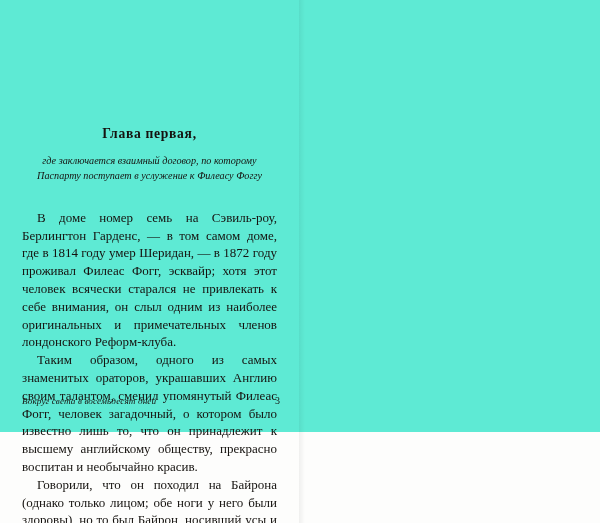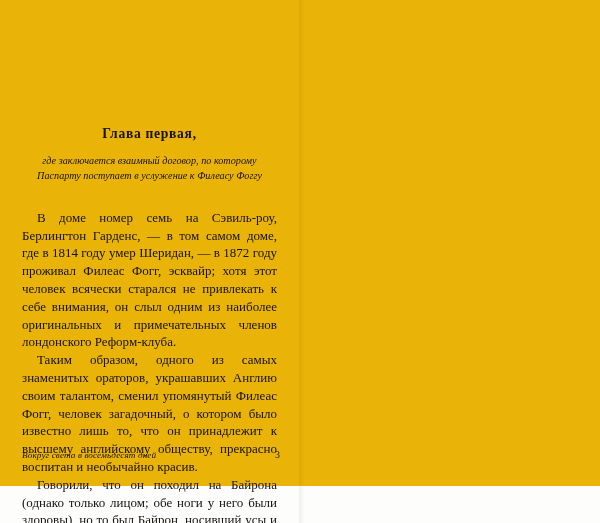--- a/index.html
+++ b/index.html
@@ -29,23 +29,23 @@
     left: 299px;
     top: 0;
     width: 6px;
     height: 523px;
     background: linear-gradient(to right, rgba(0,0,0,0.055), rgba(0,0,0,0.0));
     pointer-events: none;
   }
   .page {
     position: relative;
     width: 300px;
-    height: 486px;
+    height: 432px;
     box-sizing: border-box;
-    background: #eab308;
+    background: #5eead4;
   }
   .page-left {
     padding: 0 18px 0 22px;
   }
   .page-right {
     padding: 0 16px 0 21px;
   }
   .text-block-left {
     position: absolute;
     left: 22px;

